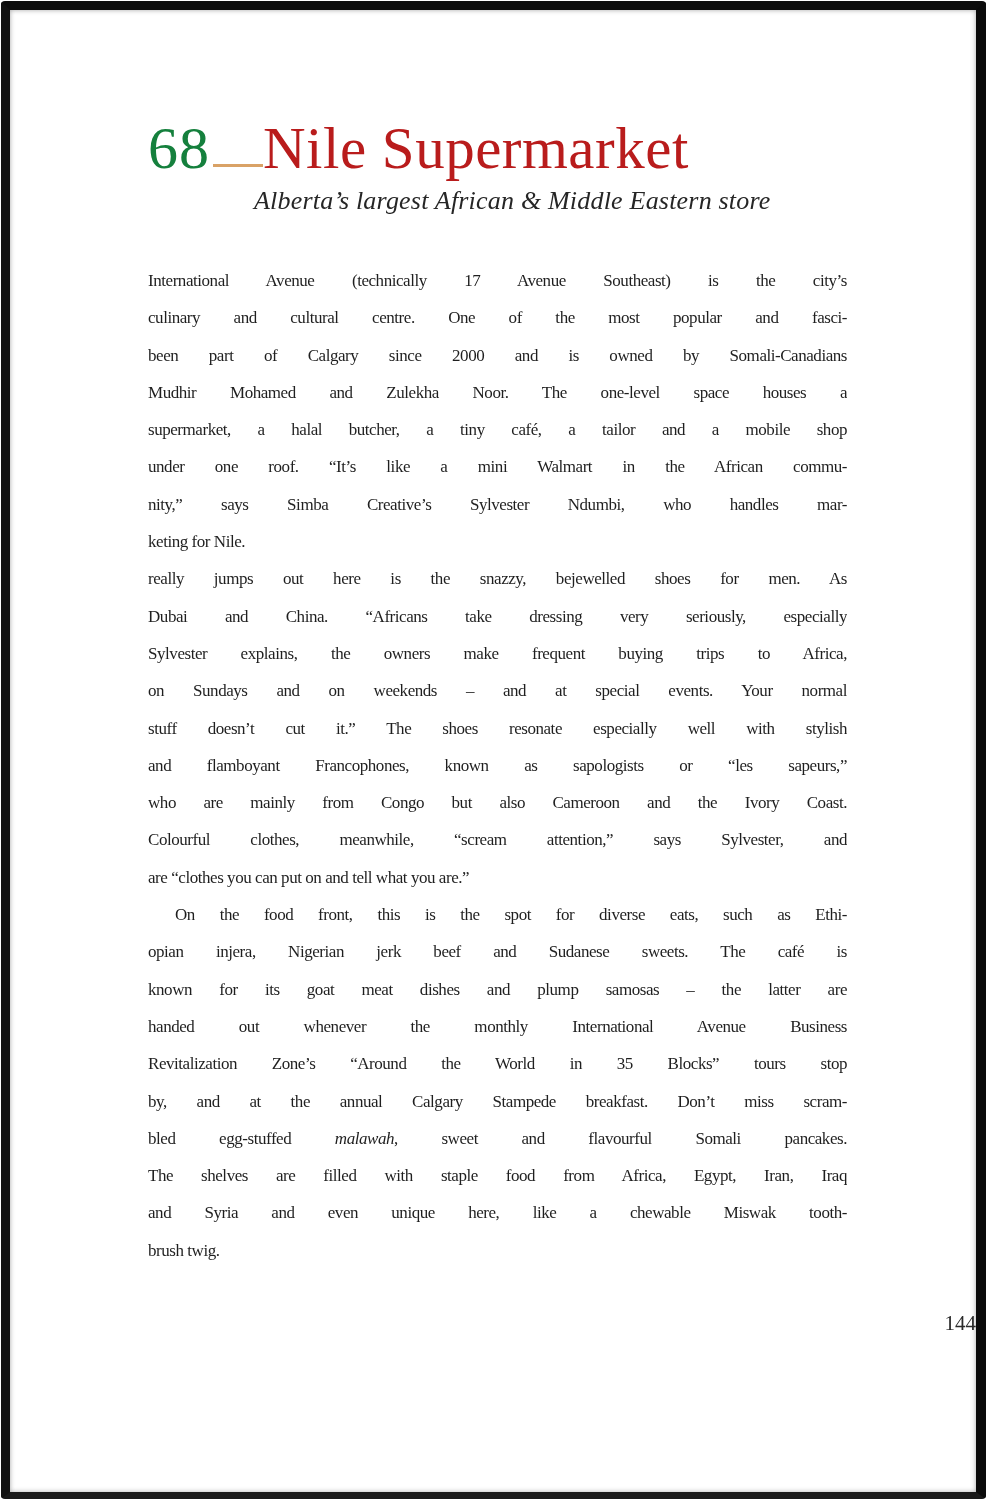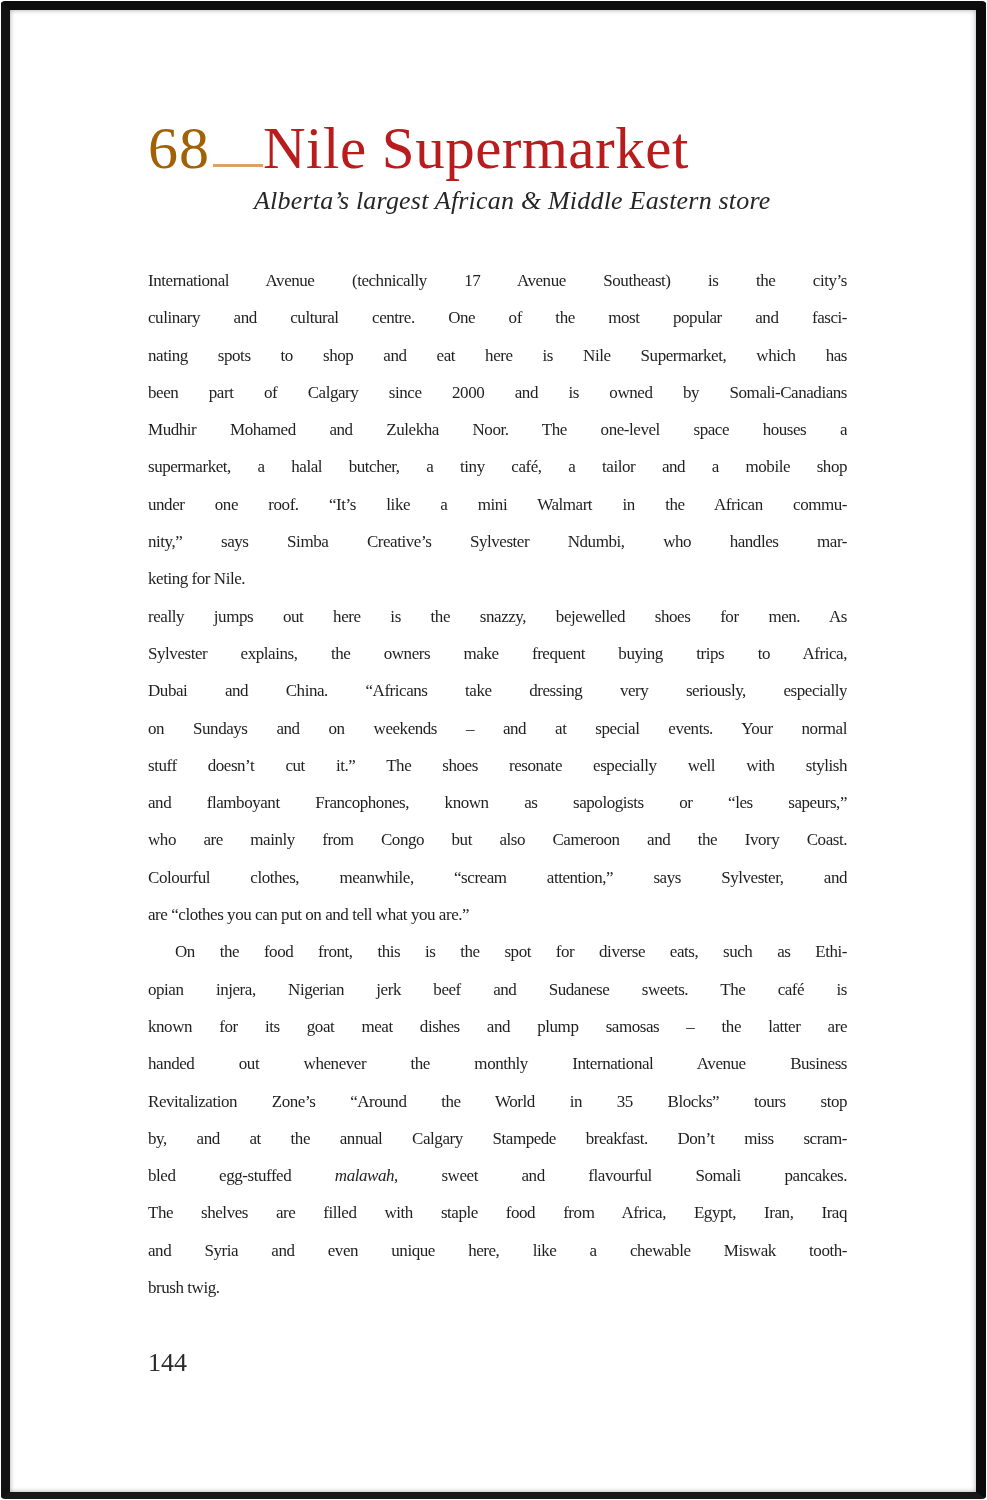--- a/index.html
+++ b/index.html
@@ -38,21 +38,21 @@
   
   .title-row {
     display: flex;
     align-items: flex-end;
     height: 72px;
     white-space: nowrap;
   }
   .chapter-number {
     font-size: 60px;
     line-height: 1;
-    color: #a16207;
+    color: #15803d;
     letter-spacing: 1px;
     margin-top: 10px;
   }
   .title-rule {
     width: 50px;
     height: 3px;
     background: #d9a266;
     margin: 0 0 11px 3px;
   }
   .page-title {
@@ -90,22 +90,23 @@
   }
   .text-line.indent {
     text-indent: 27px;
   }
   .italic-term {
     font-style: italic;
   }
   
   .page-number {
     margin-top: 42px;
-    font-size: 26px;
+    font-size: 21px;
     color: #2a2a2a;
+    text-align: right;
   }
 </style>
 </head>
 <body>
 
 <div class="photo">
   <div class="page">
     <div class="content">
 
       <div class="title-row">
@@ -113,33 +114,32 @@
         <span class="title-rule"></span>
         <h1 class="page-title">Nile Supermarket</h1>
       </div>
       <div class="page-subtitle">Alberta’s largest African &amp; Middle Eastern store</div>
 
       <div class="body-text">
 
         <div>
           <div class="text-line">International Avenue (technically 17 Avenue Southeast) is the city’s</div>
           <div class="text-line">culinary and cultural centre. One of the most popular and fasci-</div>
-          <div class="text-line">nating spots to shop and eat here is Nile Supermarket, which has</div>
           <div class="text-line">been part of Calgary since 2000 and is owned by Somali-Canadians</div>
           <div class="text-line">Mudhir Mohamed and Zulekha Noor. The one-level space houses a</div>
           <div class="text-line">supermarket, a halal butcher, a tiny café, a tailor and a mobile shop</div>
           <div class="text-line">under one roof. “It’s like a mini Walmart in the African commu-</div>
           <div class="text-line">nity,” says Simba Creative’s Sylvester Ndumbi, who handles mar-</div>
           <div class="text-line last">keting for Nile.</div>
         </div>
 
         <div>
           <div class="text-line">really jumps out here is the snazzy, bejewelled shoes for men. As</div>
+          <div class="text-line">Dubai and China. “Africans take dressing very seriously, especially</div>
           <div class="text-line">Sylvester explains, the owners make frequent buying trips to Africa,</div>
-          <div class="text-line">Dubai and China. “Africans take dressing very seriously, especially</div>
           <div class="text-line">on Sundays and on weekends – and at special events. Your normal</div>
           <div class="text-line">stuff doesn’t cut it.” The shoes resonate especially well with stylish</div>
           <div class="text-line">and flamboyant Francophones, known as sapologists or “les sapeurs,”</div>
           <div class="text-line">who are mainly from Congo but also Cameroon and the Ivory Coast.</div>
           <div class="text-line">Colourful clothes, meanwhile, “scream attention,” says Sylvester, and</div>
           <div class="text-line last">are “clothes you can put on and tell what you are.”</div>
         </div>
 
         <div>
           <div class="text-line indent">On the food front, this is the spot for diverse eats, such as Ethi-</div>

